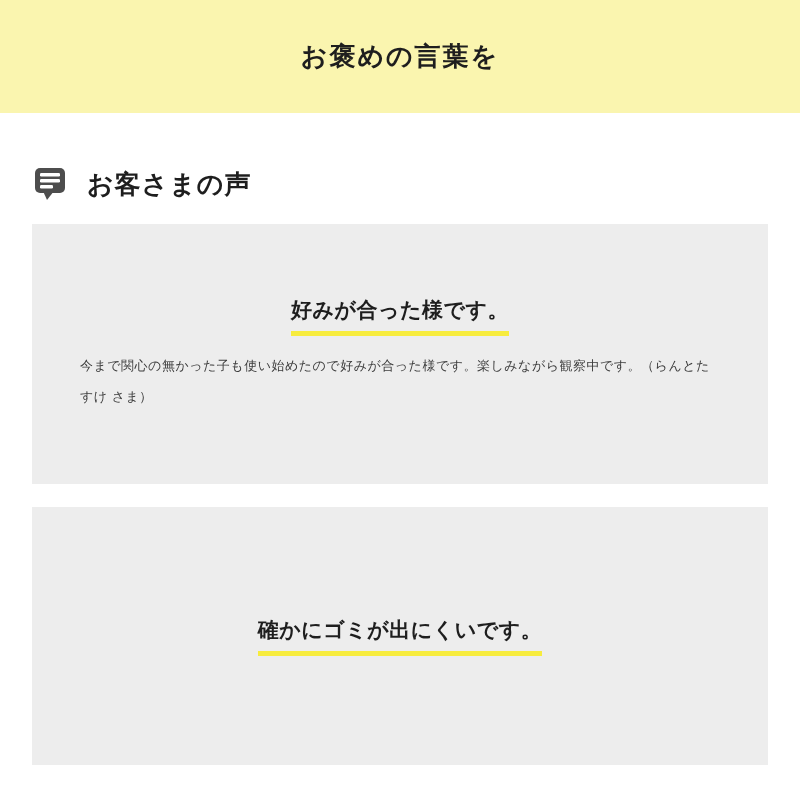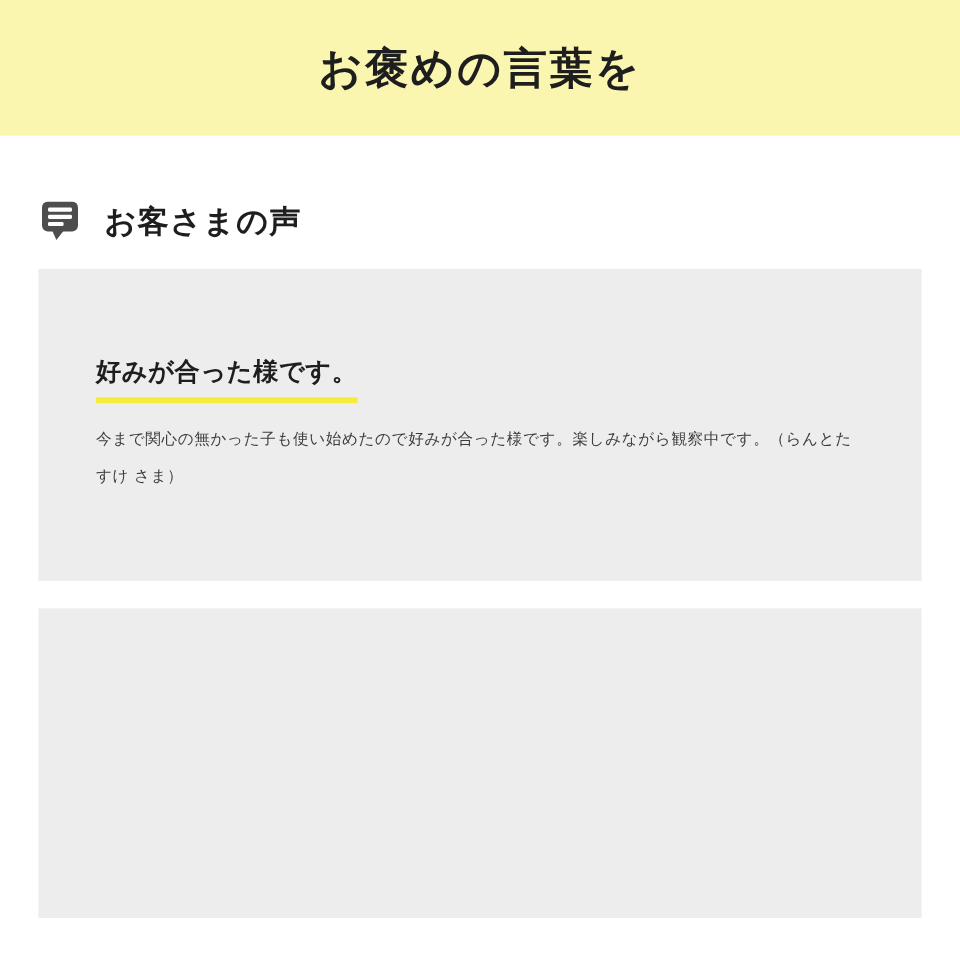--- a/index.html
+++ b/index.html
@@ -15,21 +15,21 @@
   
   .banner {
     background: var(--banner-bg, #faf5af);
     height: 113px;
     display: flex;
     flex-direction: column;
     justify-content: center;
     align-items: center;
   }
   .banner-line {
-    font-size: 36px;
+    font-size: 26px;
     font-weight: bold;
     line-height: 45px;
     letter-spacing: 2px;
     color: var(--title-text, #1e1e1e);
     white-space: nowrap;
   }
 
   
   .section-header {
     display: flex;
@@ -50,21 +50,21 @@
 
   
   .card {
     margin: 0 32px 23px 32px;
     background: var(--card-bg, #ededed);
     box-sizing: border-box;
     padding: 40px 48px;
     display: flex;
     flex-direction: column;
     justify-content: center;
-    align-items: flex-start;
+    align-items: center;
   }
   .card.first  { min-height: 260px; }
   .card.second { min-height: 258px; }
   .card-title {
     font-size: 21px;
     font-weight: bold;
     letter-spacing: 0.5px;
     color: var(--title-text, #1e1e1e);
     border-bottom: 5px solid var(--underline, #f7ec3e);
     padding-bottom: 7px;
@@ -100,15 +100,16 @@
     </span>
     <h2 class="section-title">お客さまの声</h2>
   </div>
 
   <section class="card first">
     <span class="card-title">好みが合った様です。</span>
     <p class="card-body">今まで関心の無かった子も使い始めたので好みが合った様です。楽しみながら観察中です。（らんとたすけ さま）</p>
   </section>
 
   <section class="card second">
+    <span class="card-title">確かにゴミが出にくいです。</span>
   </section>
 
 </div>
 
 </body></html>

